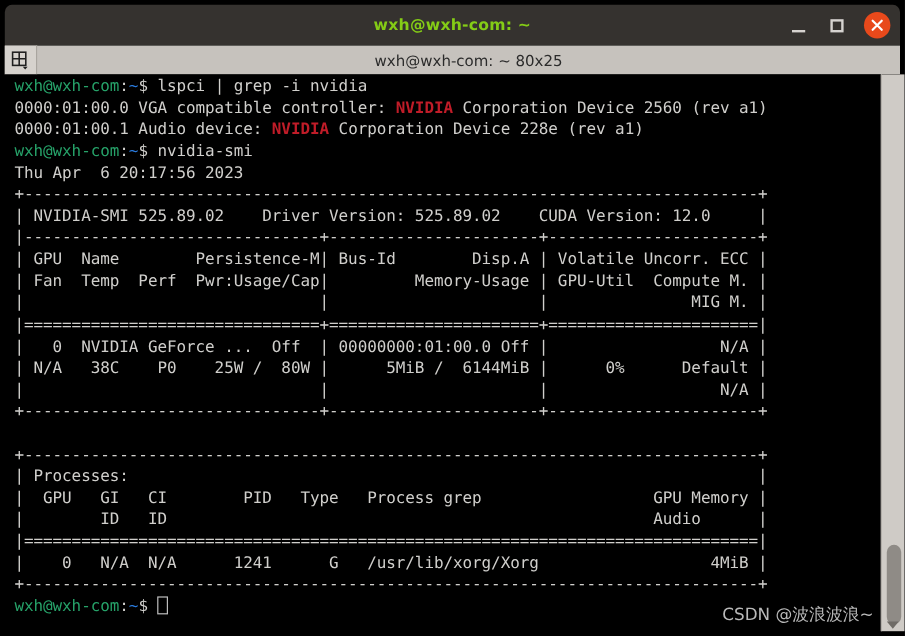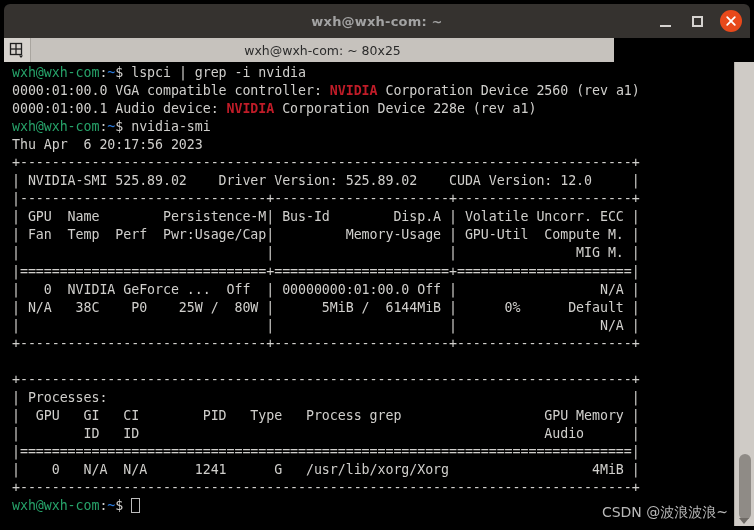--- a/index.html
+++ b/index.html
@@ -33,21 +33,21 @@
     align-items: center;
     box-sizing: border-box;
   }
   .titlebar-title {
     position: absolute;
     left: 0;
     right: 0;
     text-align: center;
     font-size: 13px;
     font-weight: bold;
-    color: #a3a3a3;
+    color: #84cc16;
     font-family: "DejaVu Sans", sans-serif;
     letter-spacing: .2px;
   }
   .titlebar-buttons {
     position: absolute;
     right: 8px;
     top: 0;
     height: 34px;
     display: flex;
     align-items: center;
@@ -84,21 +84,21 @@
     background: #e8491b;
     position: relative;
   }
   .tb-close svg { display:block; }
 
   
   .tabbar {
     position: absolute;
     left: 4px;
     top: 38px;
-    width: 610px;
+    width: 746px;
     height: 24px;
     background: #c6c2bd;
     display: flex;
     align-items: stretch;
     box-sizing: border-box;
     text-align: right;
   }
   .tab-newbtn {
     width: 26px;
     border-right: 1px solid #a9a59f;

